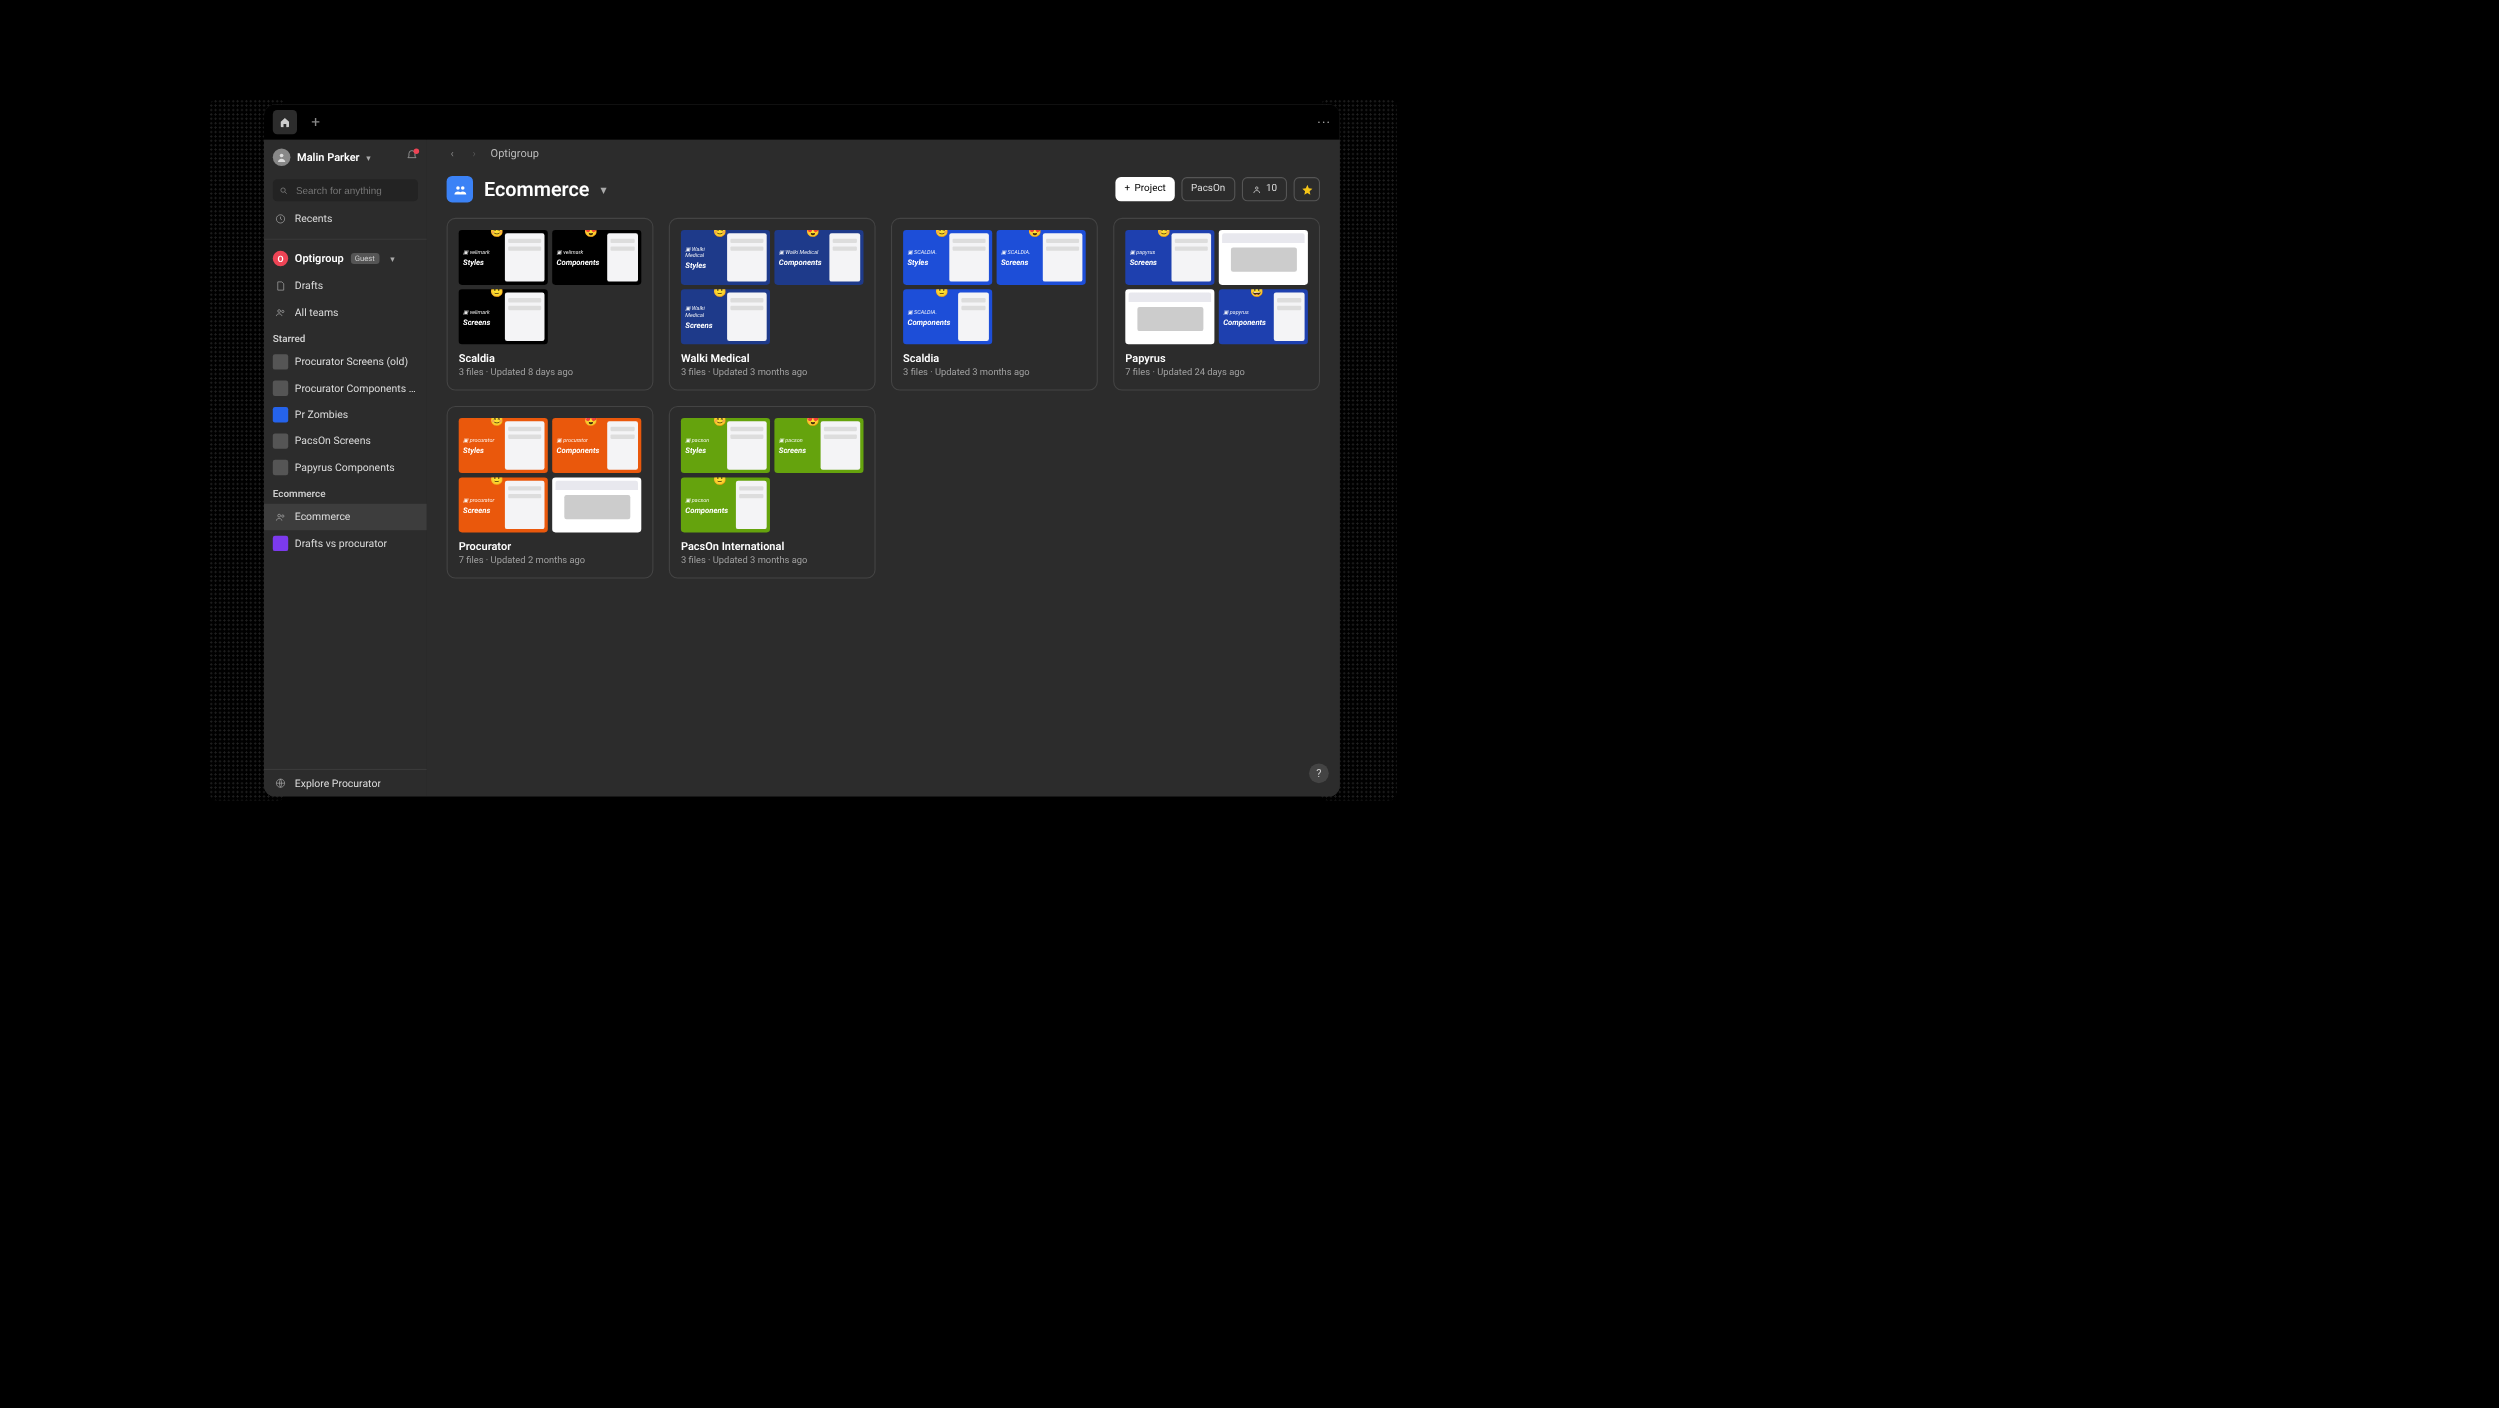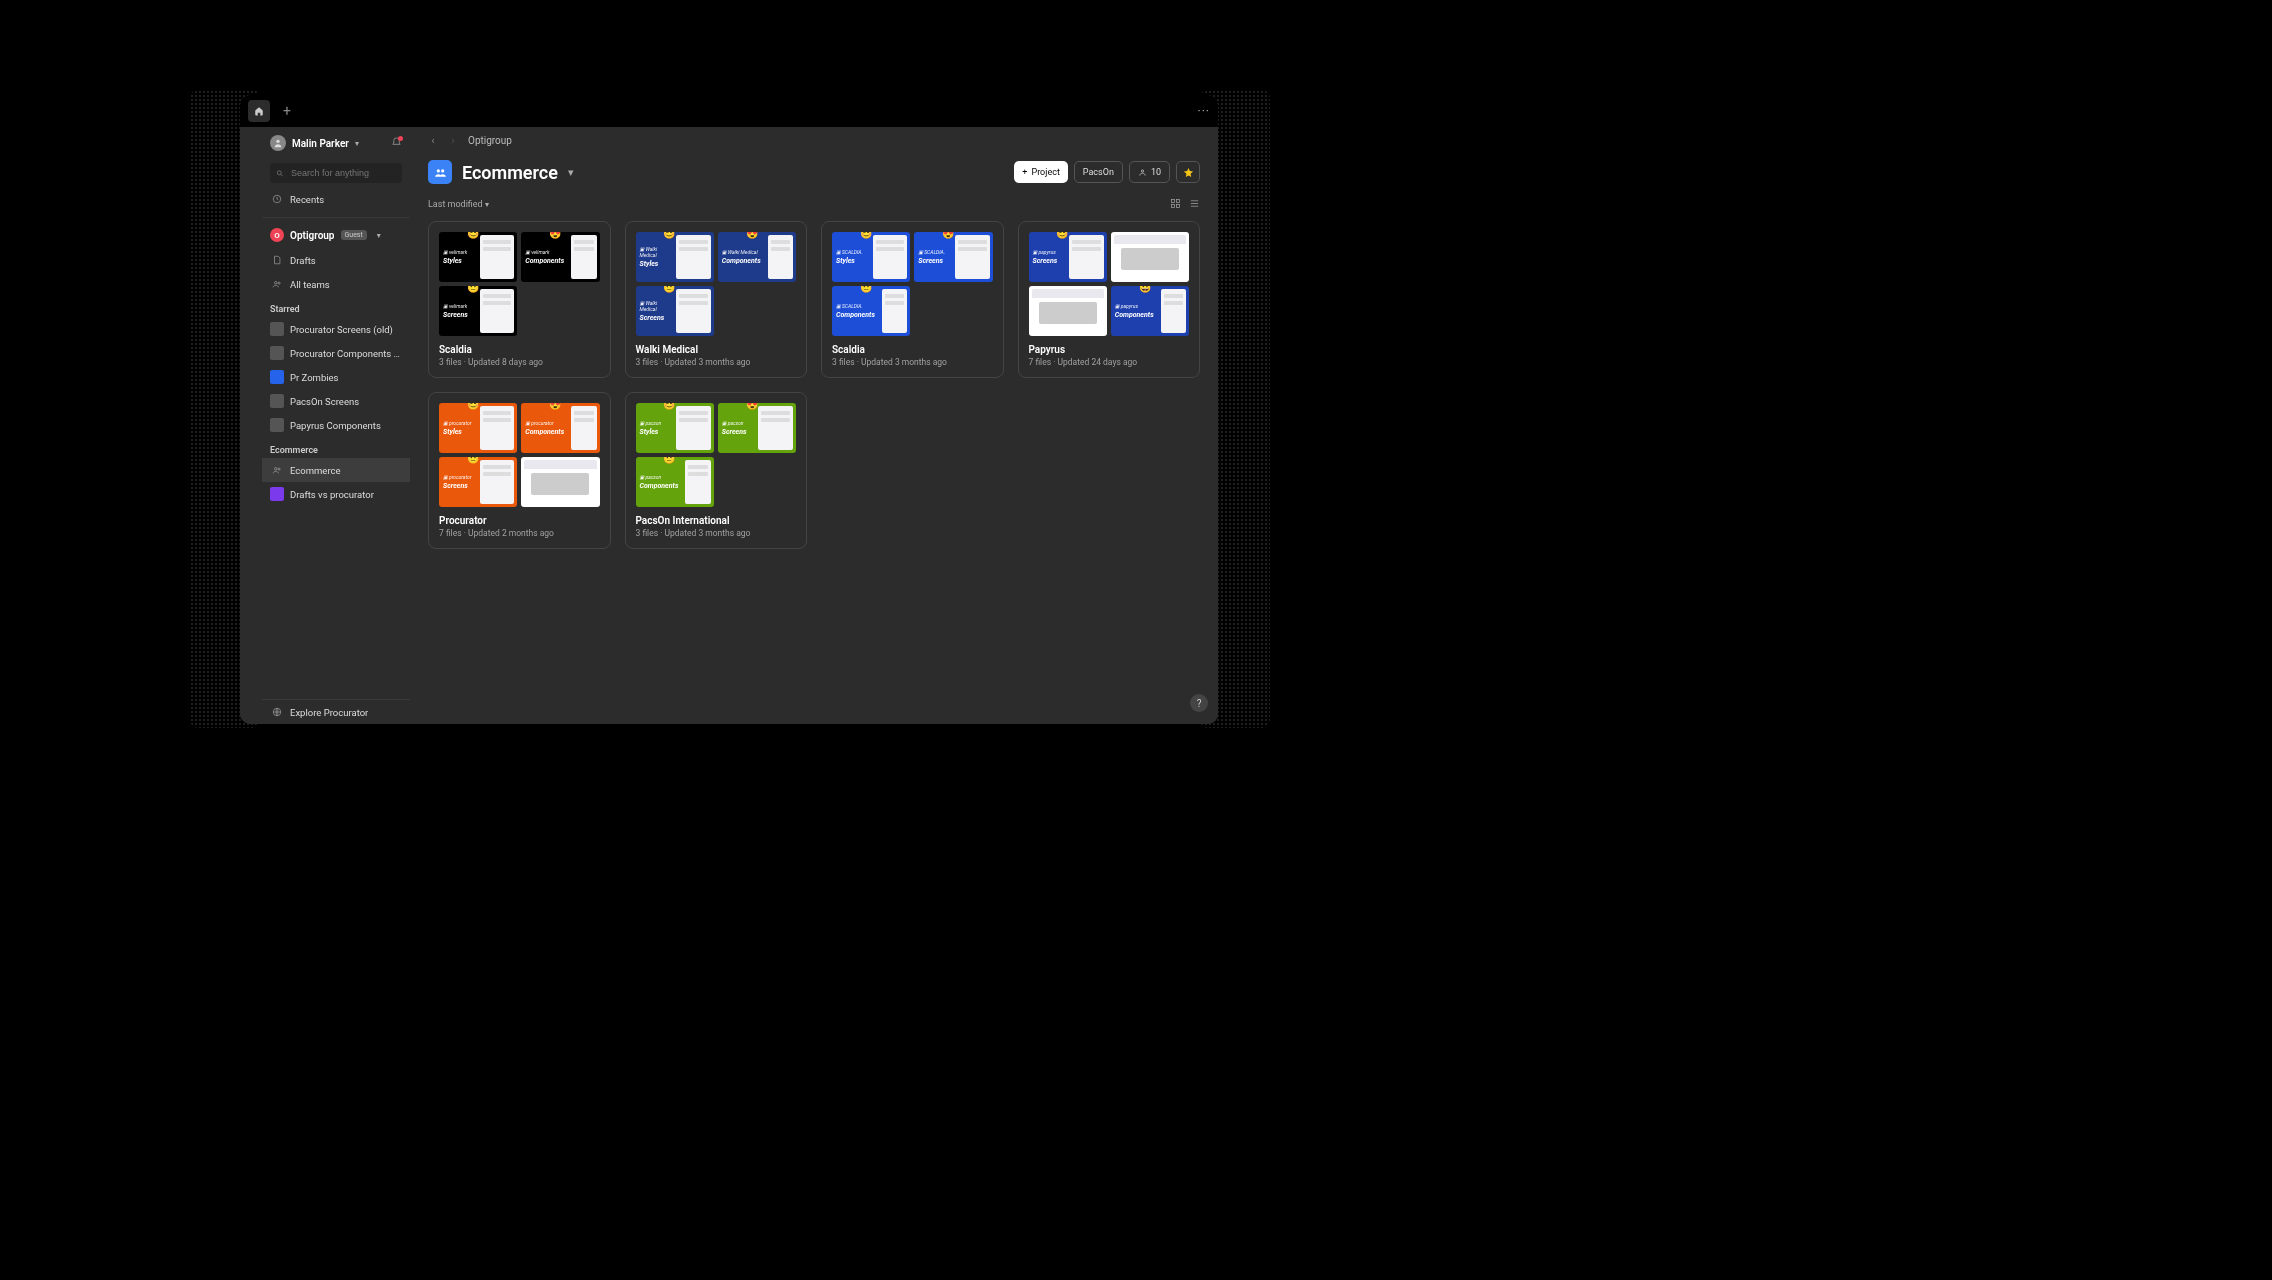--- a/index.html
+++ b/index.html
@@ -27,21 +27,21 @@
   .noise-left{left:0;}
   .noise-right{right:0;}
   
   .tabbar{height:32px;background:var(--bg-tabbar);display:flex;align-items:center;padding:0 8px;gap:6px;}
   .tab{width:22px;height:22px;display:flex;align-items:center;justify-content:center;border-radius:4px;}
   .tab.active{background:#2c2c2c;}
   .tab svg{width:10px;height:10px;fill:#aaa;}
   .tab.add{color:#888;font-size:14px;}
   .tab-more{margin-left:auto;color:#aaa;letter-spacing:1px;font-size:12px;cursor:pointer;}
   
-  .body{flex:1;display:flex;overflow:hidden;padding-left:22px;}
+  .body{flex:1;display:flex;overflow:hidden;}
   
   .sidebar{width:148px;background:var(--bg-sidebar);display:flex;flex-direction:column;font-size:10px;}
   .sb-user{display:flex;align-items:center;gap:6px;padding:8px 8px;}
   .avatar{width:16px;height:16px;border-radius:50%;background:#888;display:flex;align-items:center;justify-content:center;}
   .avatar svg{width:10px;height:10px;fill:#ddd;}
   .sb-user-name{font-size:10px;font-weight:600;}
   .chev{font-size:8px;color:#aaa;}
   .bell{margin-left:auto;position:relative;}
   .bell svg{width:11px;height:11px;fill:none;stroke:#aaa;stroke-width:1.5;}
   .bell-dot{position:absolute;top:-1px;right:-1px;width:5px;height:5px;border-radius:50%;background:#e45;}
@@ -269,34 +269,20 @@
               <span>10</span>
             </div>
             <div class="btn star">
               <svg viewBox="0 0 24 24">
                   <path d="M12 2l2.9 6.9L22 10l-5.5 4.8L18 22l-6-3.5L6 22l1.5-7.2L2 10l7.1-1.1L12 2z"></path>
                 </svg>
             </div>
           </div>
         </div>
 
-        <div class="sort-row">
-          <span><span>Last modified</span> <span class="chev">▾</span></span>
-          <div class="view-toggles">
-            <svg viewBox="0 0 24 24">
-                <rect x="3" y="3" width="7" height="7"></rect>
-                <rect x="14" y="3" width="7" height="7"></rect>
-                <rect x="3" y="14" width="7" height="7"></rect>
-                <rect x="14" y="14" width="7" height="7"></rect>
-              </svg>
-            <svg viewBox="0 0 24 24">
-                <path d="M4 6h16M4 12h16M4 18h16"></path>
-              </svg>
-          </div>
-        </div>
 
         <div class="grid" id="grid">
             <div class="card">
               <div class="card-thumbs">
                 <div class="thumb" style="background:#000000;position:relative">
         <div class="thumb-left">
                     <div class="thumb-brand">▣ velimark</div>
                     <div class="thumb-word">Styles</div>
                   </div>
         <div class="thumb-right"></div>

